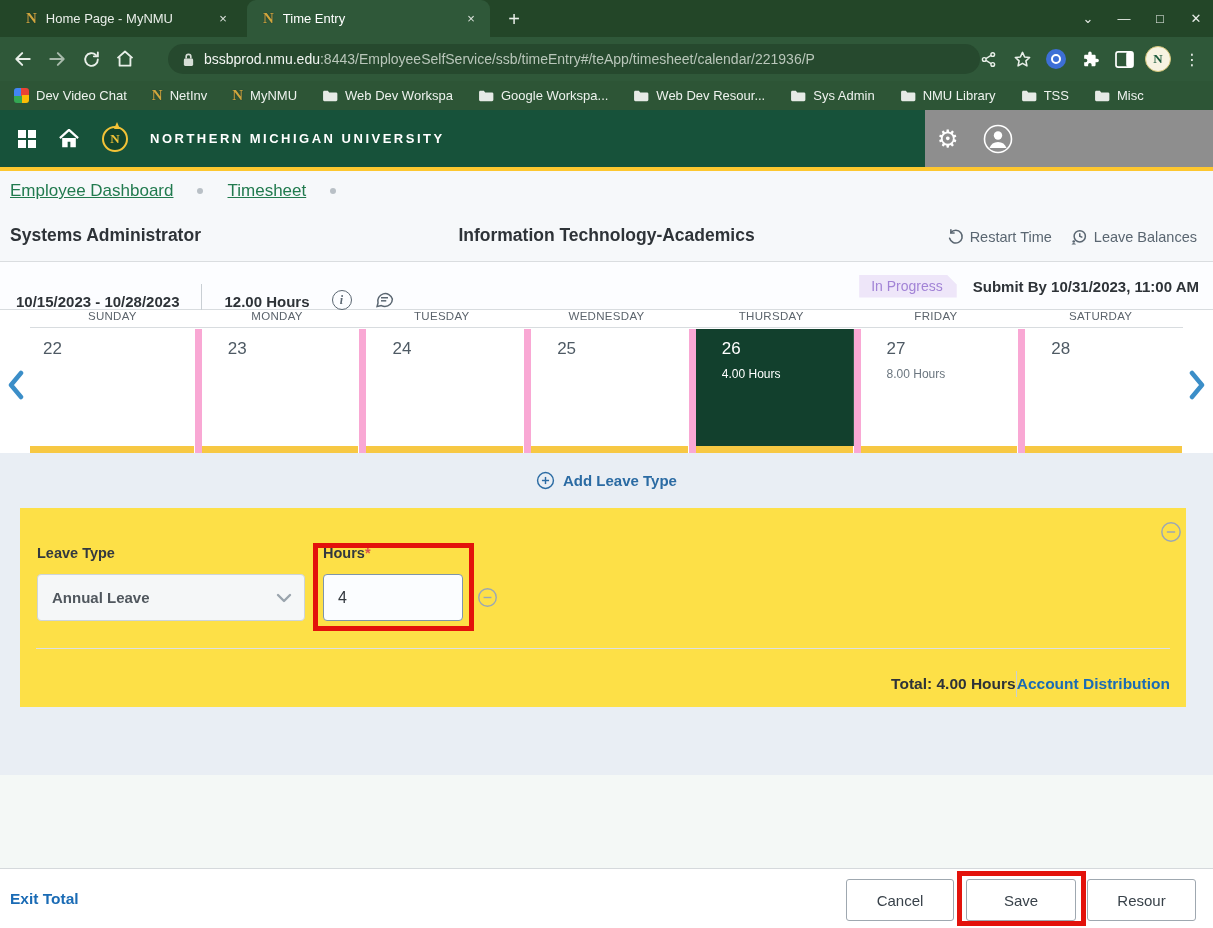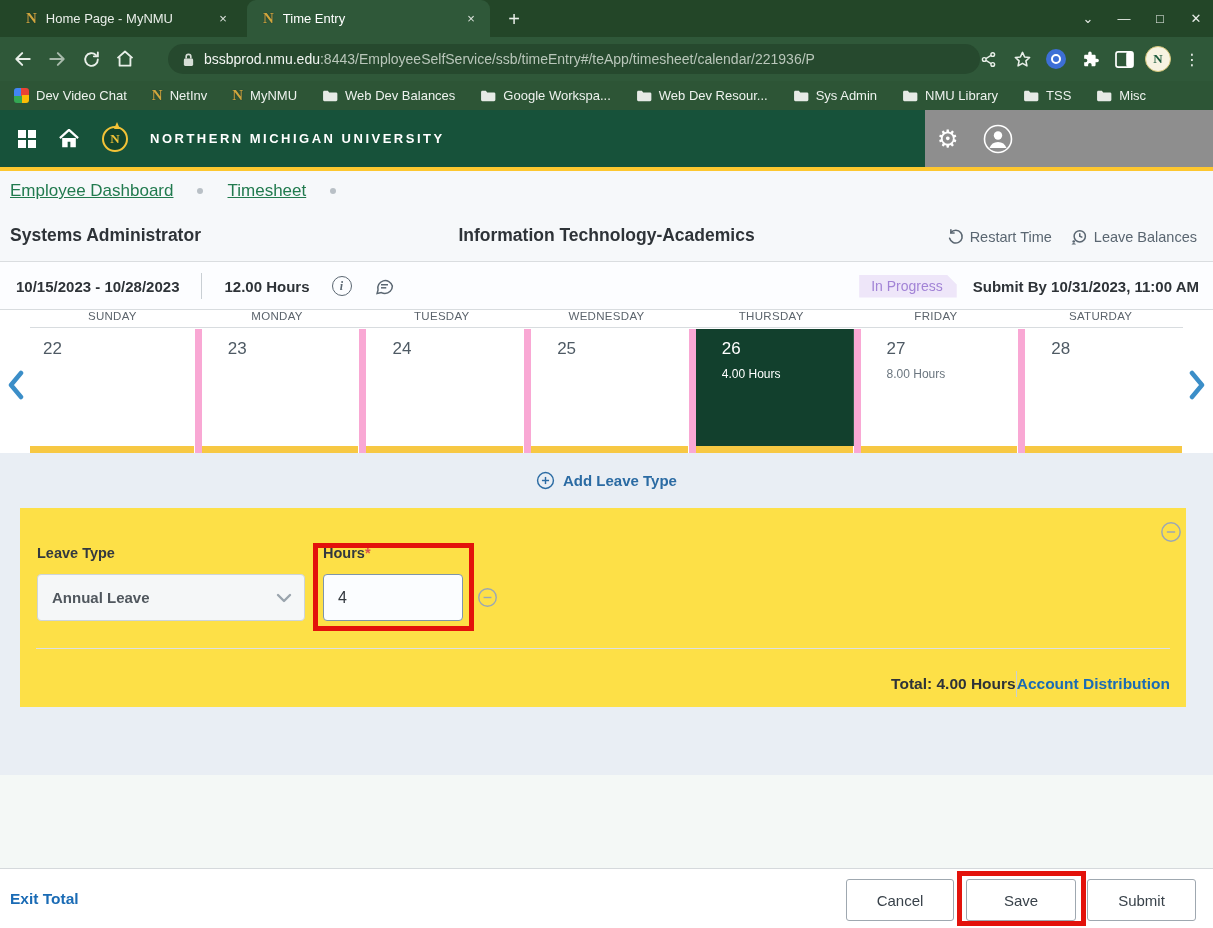--- a/index.html
+++ b/index.html
@@ -56,21 +56,21 @@
   .crumb { font-size:17px; color:#217a4e; text-decoration:underline; }
   .crumb-dot { width:6px; height:6px; border-radius:50%; background:#b9c0c6; }
   .titlerow { position:absolute; left:0; top:211px; width:1213px; height:51px; background:#f6f8fa; border-bottom:1px solid #dadde0; }
   .pos-title { position:absolute; left:10px; top:14px; font-size:17.5px; font-weight:bold; color:#2e3338; }
   .dept-title { position:absolute; left:0; width:1213px; top:14px; text-align:center; font-size:17.5px; font-weight:bold; color:#2e3338; }
   .title-actions { position:absolute; right:16px; top:0; height:51px; display:flex; align-items:center; gap:18px; }
   .t-action { display:flex; align-items:center; gap:6px; font-size:14.5px; color:#5a6671; }
 
   
   .periodbar { position:absolute; left:0; top:262px; width:1213px; height:48px; background:#fcfdff; border-bottom:1px solid #d8dcdf; }
-  .pb-left { position:absolute; left:16px; top:0; height:48px; display:flex; align-items:center; gap:22px; }
+  .pb-left { position:absolute; left:16px; top:0; height:48px; display:flex; align-items:flex-end; gap:22px; }
   .pb-range, .pb-hours { font-size:15px; font-weight:bold; color:#2e3338; }
   .v-sep { width:1px; height:26px; background:#c9cfd4; }
   .circ-ic { width:20px; height:20px; border:1.4px solid #5a6671; border-radius:50%; display:flex; align-items:center; justify-content:center; font-size:12px; color:#5a6671; font-family:"Liberation Serif",serif; font-style:italic; font-weight:bold; }
   .pb-right { position:absolute; right:14px; top:0; height:48px; display:flex; align-items:center; gap:16px; }
   .badge { background:#eee6f9; color:#a283d6; font-size:14px; padding:3px 14px 4px 12px; clip-path:polygon(0 0, calc(100% - 10px) 0, 100% 10px, 100% 100%, 0 100%); }
   .pb-submit { font-size:15px; font-weight:bold; color:#2e3338; }
 
   
   .cal-head { position:absolute; left:30px; top:310px; width:1153px; height:18px; display:grid; grid-template-columns:repeat(7,1fr); border-bottom:1px solid #d8dcdf; }
   .cal-head div { text-align:center; font-size:11.5px; color:#5c646c; letter-spacing:0.3px; }
@@ -226,21 +226,21 @@
         <span class="bm-label">NetInv</span>
       </div>
     <div class="bm">
         <span class="favicon-n">N</span>
         <span class="bm-label">MyNMU</span>
       </div>
     <div class="bm">
         <svg class="folder-svg" width="16" height="13" viewBox="0 0 18 15">
           <path d="M1 3.5C1 2.7 1.7 2 2.5 2h4l1.6 2H16c.8 0 1.5.7 1.5 1.5v7c0 .8-.7 1.5-1.5 1.5H2.5C1.7 14 1 13.3 1 12.5z" fill="#e6eae6"></path>
         </svg>
-        <span class="bm-label">Web Dev Balances</span>
+        <span class="bm-label">Web Dev Workspa</span>
       </div>
     <div class="bm">
         <svg class="folder-svg" width="16" height="13" viewBox="0 0 18 15">
           <path d="M1 3.5C1 2.7 1.7 2 2.5 2h4l1.6 2H16c.8 0 1.5.7 1.5 1.5v7c0 .8-.7 1.5-1.5 1.5H2.5C1.7 14 1 13.3 1 12.5z" fill="#e6eae6"></path>
         </svg>
         <span class="bm-label">Google Workspa...</span>
       </div>
     <div class="bm">
         <svg class="folder-svg" width="16" height="13" viewBox="0 0 18 15">
           <path d="M1 3.5C1 2.7 1.7 2 2.5 2h4l1.6 2H16c.8 0 1.5.7 1.5 1.5v7c0 .8-.7 1.5-1.5 1.5H2.5C1.7 14 1 13.3 1 12.5z" fill="#e6eae6"></path>
@@ -439,19 +439,19 @@
       <span class="total-label">Total: 4.00 Hours</span>
       <span class="v-sep"></span>
       <span class="acct-link">Account Distribution</span>
     </div>
   </div>
 
   <div class="footer">
     <span class="exit-link">Exit Total</span>
     <button class="btn btn-save">Save</button>
     <button class="btn btn-cancel">Cancel</button>
-    <button class="btn btn-preview">Submit</button>
+    <button class="btn btn-preview">Resour</button>
   </div>
 
   <div class="anno anno-hours"></div>
   <div class="anno anno-save"></div>
 
 </div>
 
 </body></html>

